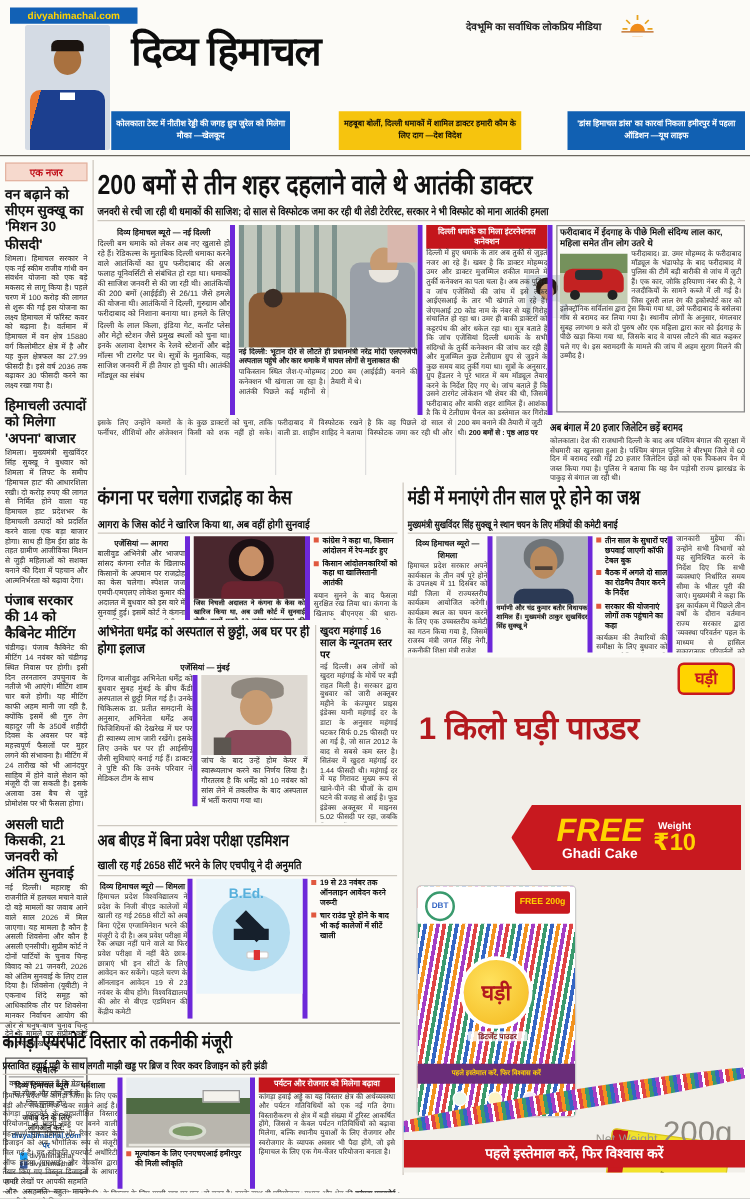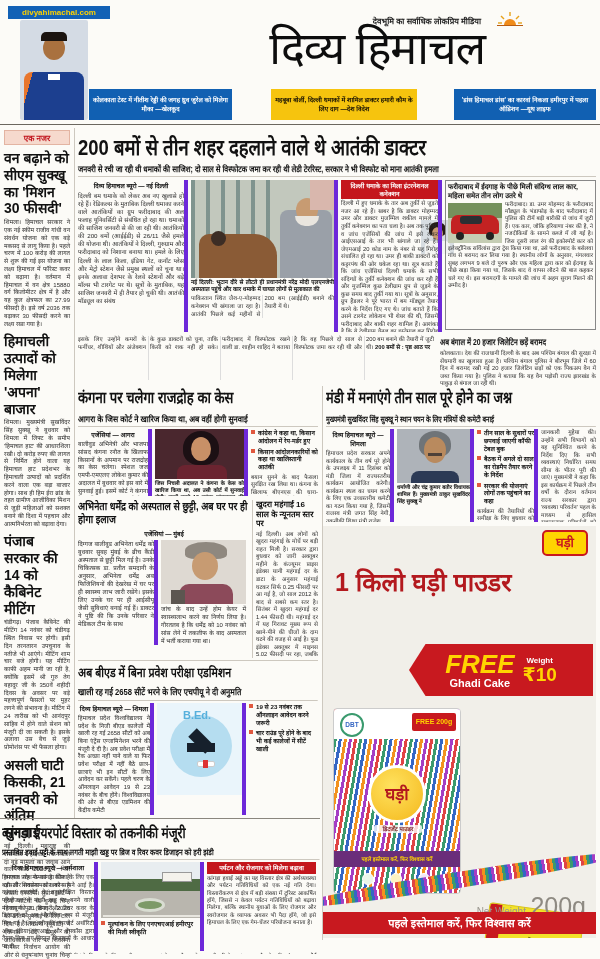--- a/index.html
+++ b/index.html
@@ -22,33 +22,33 @@
           font-weight:bold;font-size:6.4px;line-height:1.35;padding:2px 4px}
   .teaser.blue{background:#1160b2;color:#fff}
   .teaser.yellow{background:#f6c40e;color:#151005}
   .story-row{display:flex}
   .story-row>div{overflow:hidden}
   .scol{border-left:4px solid #6d28d9;padding-left:3px}
   .cols2{column-count:2;column-gap:4px;column-rule:1px solid #ddd}
   .cols4{column-count:4;column-gap:4px;column-rule:1px solid #ddd}
   .cols5{column-count:5;column-gap:4px;column-rule:1px solid #ddd}
   .face{position:absolute;border-radius:50%}
-  .sb-title{font-size:14px;font-weight:bold;line-height:1.2;margin:5px 0 2px;color:#111}
+  .sb-title{font-size:11px;font-weight:bold;line-height:1.2;margin:5px 0 2px;color:#111}
   .sb-body{font-size:6px;line-height:1.3;text-align:justify;color:#2a2a2a}
 </style>
 </head>
 <body>
 
 <div id="page">
 
   <div class="abs" style="left:8px;top:6px;width:102px;height:13px;background:#1261b5;color:#ffd200;font-size:8px;font-weight:bold;text-align:center;line-height:13px">divyahimachal.com</div>
 
   <div class="abs" style="left:285px;top:15px;width:196px;text-align:right;font-size:8px;font-weight:bold;color:#222">देवभूमि का सर्वाधिक लोकप्रिय मीडिया</div>
 
-  <div class="abs" style="left:105px;top:24px;width:380px;text-align:right;font-size:45px;font-weight:400;letter-spacing:-1px;color:#0d0d0d;line-height:1.1">दिव्य हिमाचल</div>
+  <div class="abs" style="left:105px;top:24px;width:380px;text-align:left;font-size:32px;font-weight:700;letter-spacing:-1px;color:#0d0d0d;line-height:1.1">दिव्य हिमाचल</div>
 
   <div class="abs" style="left:497px;top:11px;width:26px;height:18px">
     <svg width="26" height="18" viewBox="0 0 26 18">
       <circle cx="13" cy="14" r="6" fill="#f08c1a"></circle>
       <g stroke="#e7a21c" stroke-width="1.4">
         <line x1="13" y1="1" x2="13" y2="5"></line>
           <line x1="4" y1="5" x2="7" y2="8"></line>
         <line x1="22" y1="5" x2="19" y2="8"></line>
           <line x1="1" y1="12" x2="5" y2="12"></line>
         <line x1="21" y1="12" x2="25" y2="12"></line>

